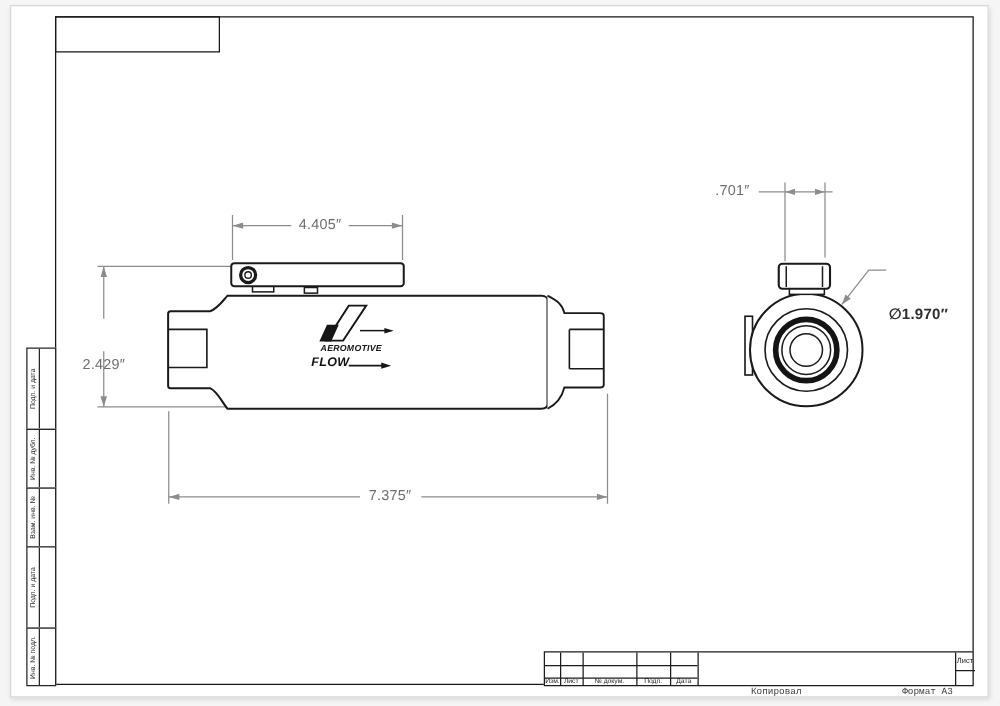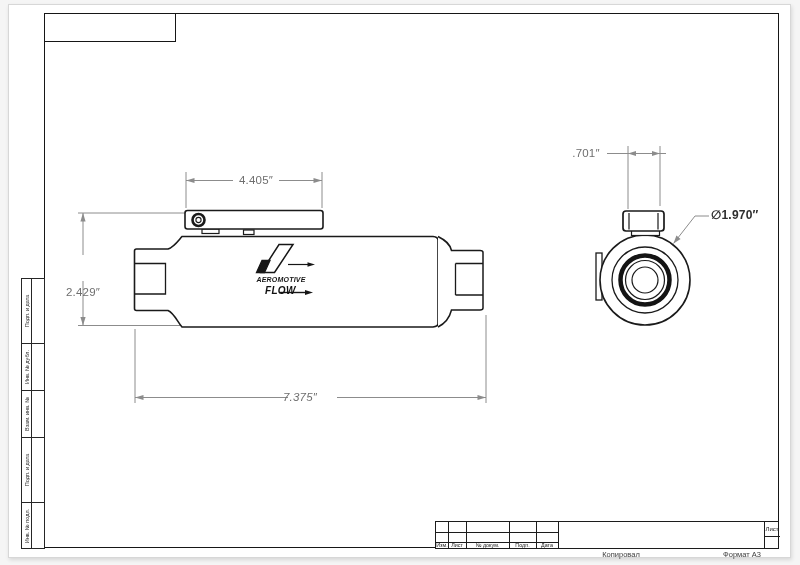--- a/index.html
+++ b/index.html
@@ -48,38 +48,38 @@
   .tblock .hdr {
     position:absolute; top:20px; height:8px; font-size:5.4px; line-height:7px;
     text-align:center; color:#1d1d1d; white-space:nowrap;
   }
   .tblock .list-label {
     position:absolute; left:328px; top:1px; width:16px; height:13px;
     font-size:6px; line-height:12px; text-align:center; color:#1d1d1d;
   }
   .under-frame {
     position:absolute; top:550px; height:10px; font-size:7.5px; line-height:9px;
-    color:#3c3c3c; text-align:center;
+    color:#3c3c3c; text-align:center;font-family:Liberation Mono, monospace;
   }
   
   .dim {
     position:absolute; color:#6e6e6e; font-size:11.5px; line-height:12px;
     text-align:center; white-space:nowrap; letter-spacing:0.2px;
   }
-  .dim.dark { color:#2e2e2e; font-weight:600; font-size:12px; }
+  .dim.dark { color:#2e2e2e; font-weight:600; font-size:12px;margin-top:36px; }
   
   .logo-brand {
     position:absolute; left:250px; top:276px; width:62px; text-align:center;
     font-size:7px; line-height:8px; font-weight:bold; font-style:italic;
     letter-spacing:0.2px; color:#161616; white-space:nowrap;
   }
   .logo-flow {
     position:absolute; left:249px; top:285px; width:30px; text-align:left;
     font-size:10px; line-height:11px; font-weight:bold; font-style:italic;
-    letter-spacing:0.3px; color:#111; white-space:nowrap;margin-left:16px;
+    letter-spacing:0.3px; color:#111; white-space:nowrap;
   }
   svg.art { position:absolute; left:0; top:0; pointer-events:none; }
 </style>
 </head>
 <body>
 
 <div class="canvas">
   <div class="sheet"></div>
   <div class="frame"></div>
   <div class="corner-box"></div>
@@ -191,19 +191,19 @@
       <circle cx="645" cy="280" r="19.5" stroke-width="1.2" fill="none"></circle>
       <circle cx="645" cy="280" r="13" stroke-width="1.2" fill="none"></circle>
       <rect x="631.5" y="229.5" width="28" height="6" stroke-width="1.2"></rect>
       <rect x="623" y="211" width="41" height="20" rx="3" stroke-width="1.7"></rect>
       <path d="M629,213 V229.5 M658,213 V229.5" stroke-width="1.2" fill="none"></path>
     </g>
   </svg>
 
   <div class="dim" style="left:226px; top:174px; width:60px;">4.405″</div>
   <div class="dim" style="left:53px; top:262px; width:60px;margin-top:24px;">2.429″</div>
-  <div class="dim" style="left:270px; top:391px; width:60px;font-style:italic;">7.375″</div>
+  <div class="dim" style="left:282px; top:391px; width:60px;">7.375″</div>
   <div class="dim" style="left:566px; top:147px; width:40px; text-align:center;">.701″</div>
   <div class="dim dark" style="left:711px; top:209px; width:70px; text-align:left;">∅1.970″</div>
 
   <div class="logo-brand">AEROMOTIVE</div>
   <div class="logo-flow">FLOW</div>
 </div>
 
 </body></html>

